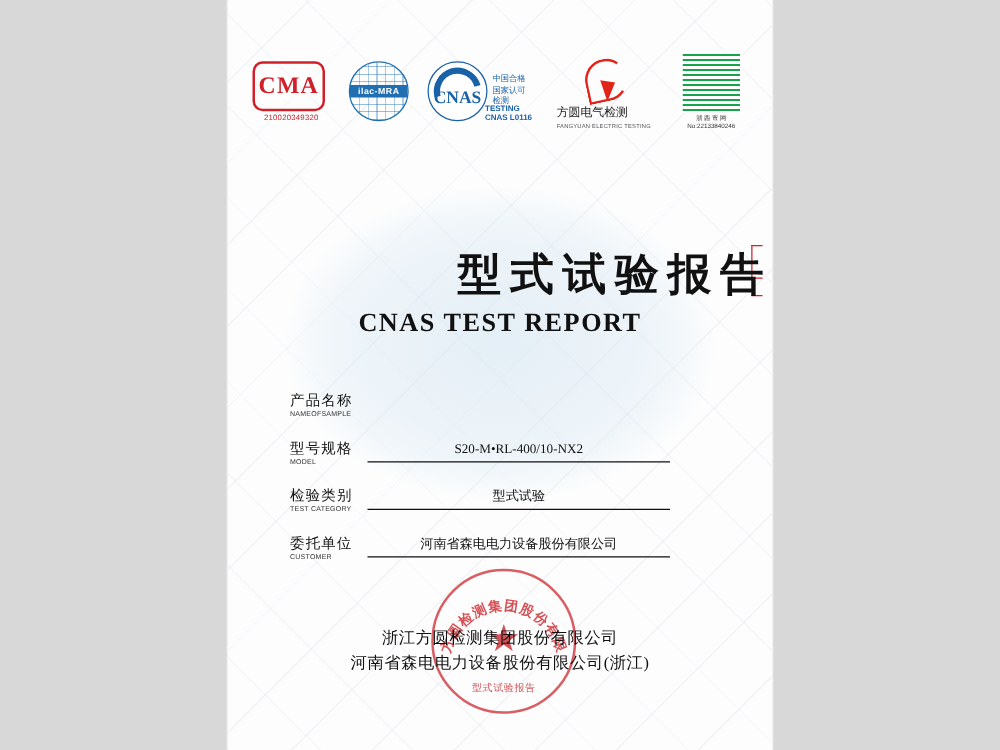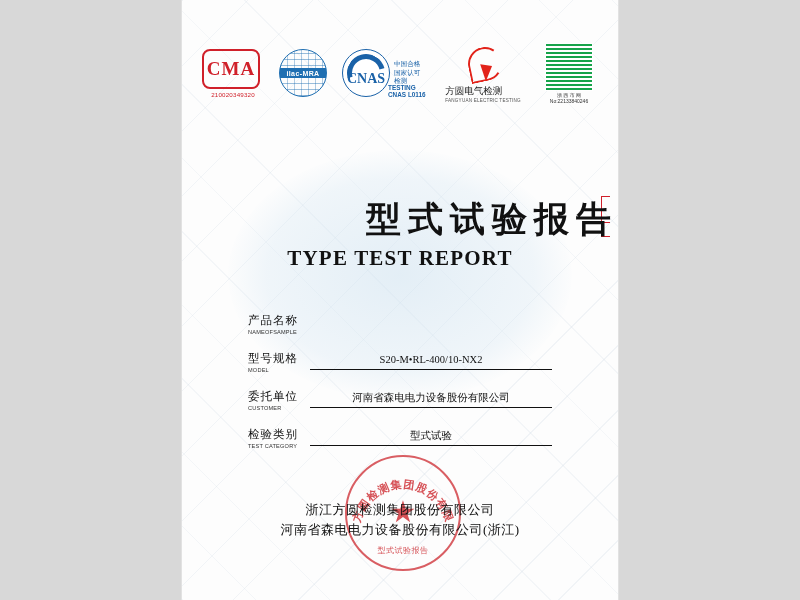--- a/index.html
+++ b/index.html
@@ -213,21 +213,21 @@
     font-family: "Liberation Serif", serif;
     font-size: 21px;
     font-weight: bold;
     letter-spacing: 1.2px;
     color: #111;
   }
 
   
   .fields {
     position: absolute;
-    left: 66px;
+    left: 50px;
     top: 313px;
     width: 304px;
   }
   .frow {
     position: relative;
     height: 38px;
   }
   .flabel {
     position: absolute;
     left: 0;
@@ -396,53 +396,53 @@
     </div>
 
     <div class="edge-marks">
       <i class="m1"></i>
         <i class="m2"></i>
         <i class="m3"></i>
         <i class="m4"></i>
     </div>
 
     <div class="title-cn">型式试验报告</div>
-    <div class="title-en">TYPE TEST REPORT</div>
+    <div class="title-en">CNAS TEST REPORT</div>
 
     <div class="fields">
 
       <div class="frow">
         <div class="flabel">
           <div class="cn">产品名称</div>
           <div class="en">NAMEOFSAMPLE</div>
         </div>
       </div>
 
       <div class="frow">
         <div class="flabel">
           <div class="cn">型号规格</div>
           <div class="en">MODEL</div>
         </div>
         <div class="fvalue">S20-M•RL-400/10-NX2</div>
       </div>
 
       <div class="frow">
         <div class="flabel">
+          <div class="cn">检验类别</div>
+          <div class="en">TEST CATEGORY</div>
+        </div>
+        <div class="fvalue">型式试验</div>
+      </div>
+
+      <div class="frow">
+        <div class="flabel">
           <div class="cn">委托单位</div>
           <div class="en">CUSTOMER</div>
         </div>
         <div class="fvalue">河南省森电电力设备股份有限公司</div>
-      </div>
-
-      <div class="frow">
-        <div class="flabel">
-          <div class="cn">检验类别</div>
-          <div class="en">TEST CATEGORY</div>
-        </div>
-        <div class="fvalue">型式试验</div>
       </div>
 
     </div>
 
     <div class="stamp">
       <svg class="arc-text" viewBox="0 0 112 112">
         <defs>
           <path id="arcpath" d="M 14,62 A 44,44 0 0 1 98,62" fill="none"></path>
         </defs>
         <text>

